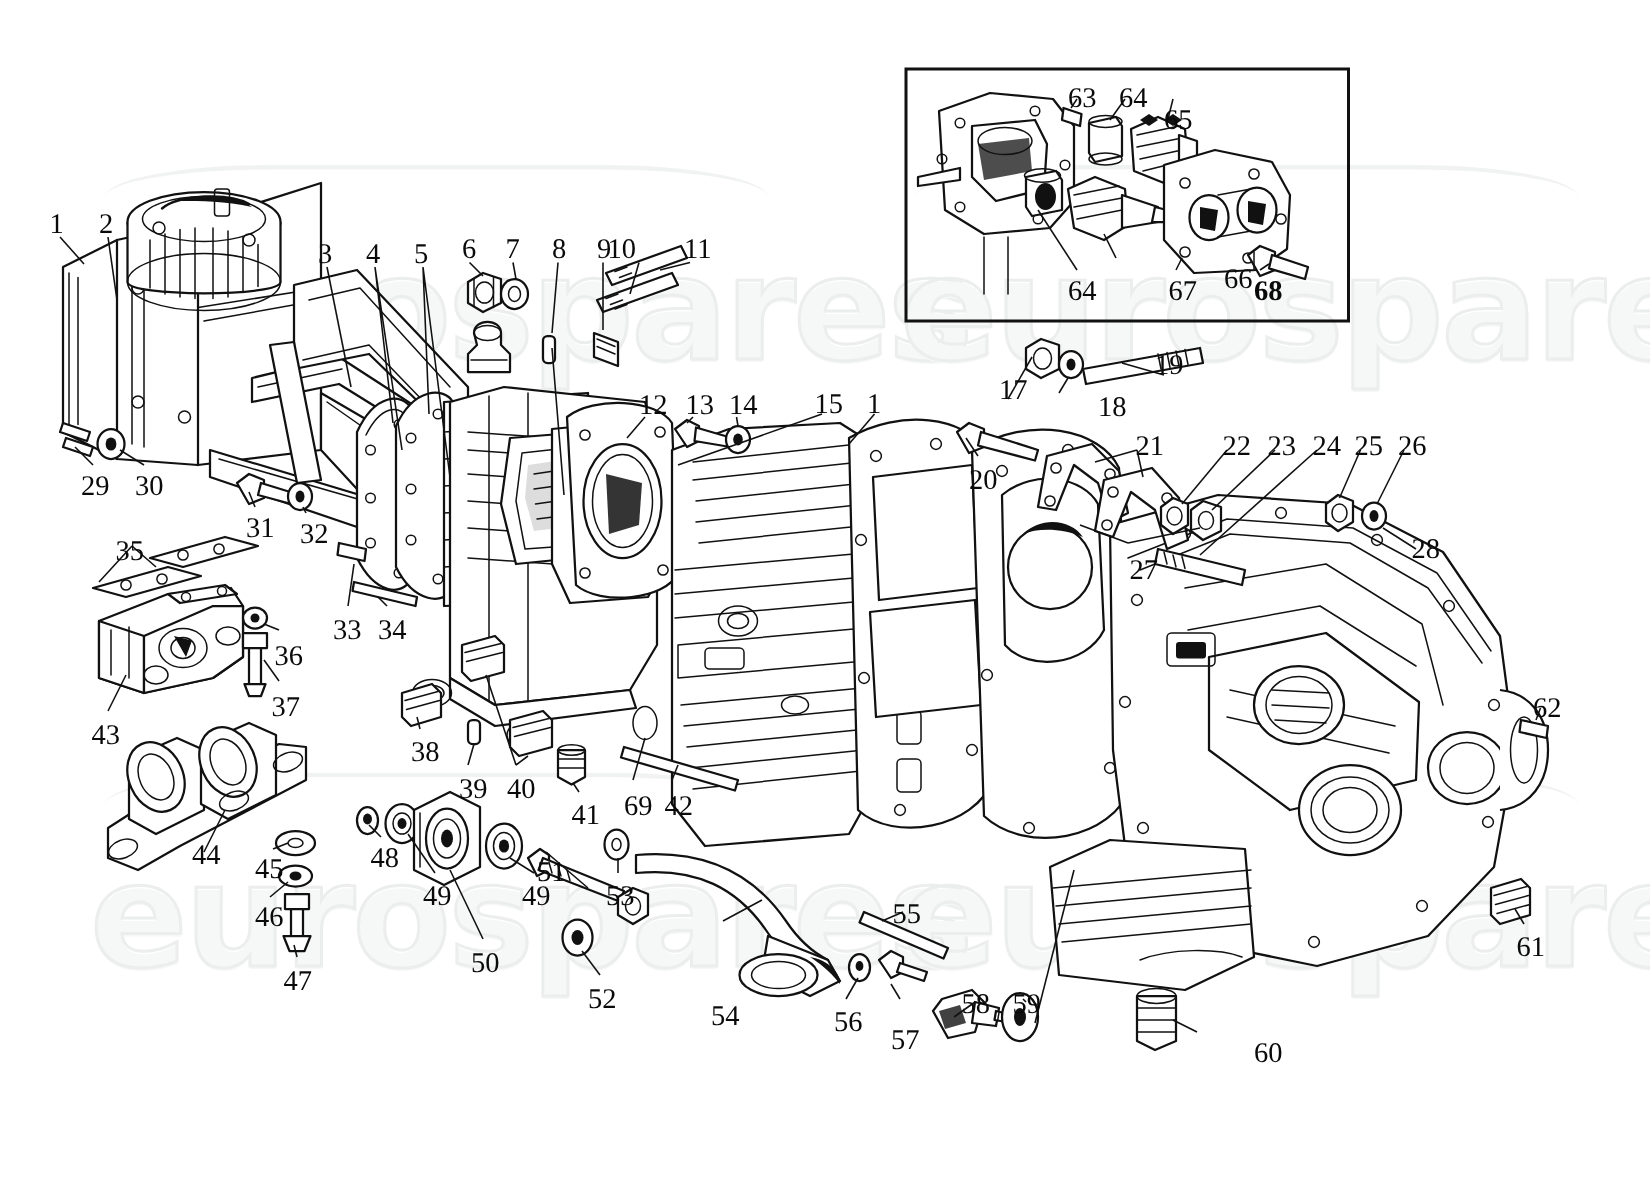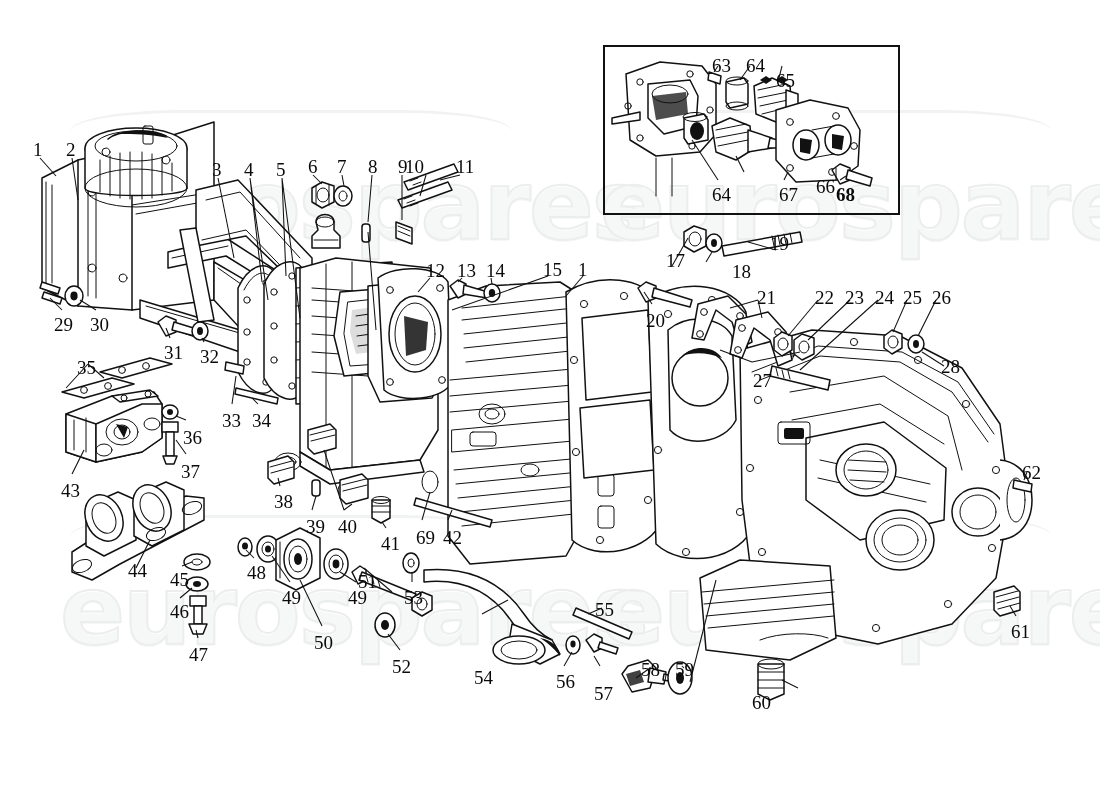--- a/index.html
+++ b/index.html
@@ -795,21 +795,21 @@
       <div class="num" style="left: 348px; top: 588px;">49</div>
       <div class="num" style="left: 358px; top: 572px;">51</div>
       <div class="num" style="left: 392px; top: 657px;">52</div>
       <div class="num" style="left: 404px; top: 588px;">53</div>
       <div class="num" style="left: 474px; top: 620px; margin-top: 48px;">54</div>
       <div class="num" style="left: 595px; top: 600px;">55</div>
       <div class="num" style="left: 556px; top: 672px;">56</div>
       <div class="num" style="left: 594px; top: 684px;">57</div>
       <div class="num" style="left: 641px; top: 660px; font-family: Liberation Serif, serif;">58</div>
       <div class="num" style="left: 675px; top: 660px;">59</div>
-      <div class="num" style="left: 752px; top: 693px; text-align: right;">60</div>
+      <div class="num" style="left: 836px; top: 693px; text-align: right;">60</div>
       <div class="num" style="left: 1011px; top: 622px;">61</div>
       <div class="num" style="left: 1022px; top: 463px;">62</div>
       <div class="num" style="left: 416px; top: 528px;">69</div>
       <div class="num" style="left: 712px; top: 56px;">63</div>
       <div class="num" style="left: 746px; top: 56px;">64</div>
       <div class="num" style="left: 776px; top: 56px; margin-top: 15px;">65</div>
       <div class="num" style="left: 712px; top: 185px;">64</div>
       <div class="num" style="left: 778px; top: 177px; margin-left: 38px;">66</div>
       <div class="num" style="left: 779px; top: 185px;">67</div>
       <div class="num" style="left: 836px; top: 185px; font-weight: bold;">68</div>

